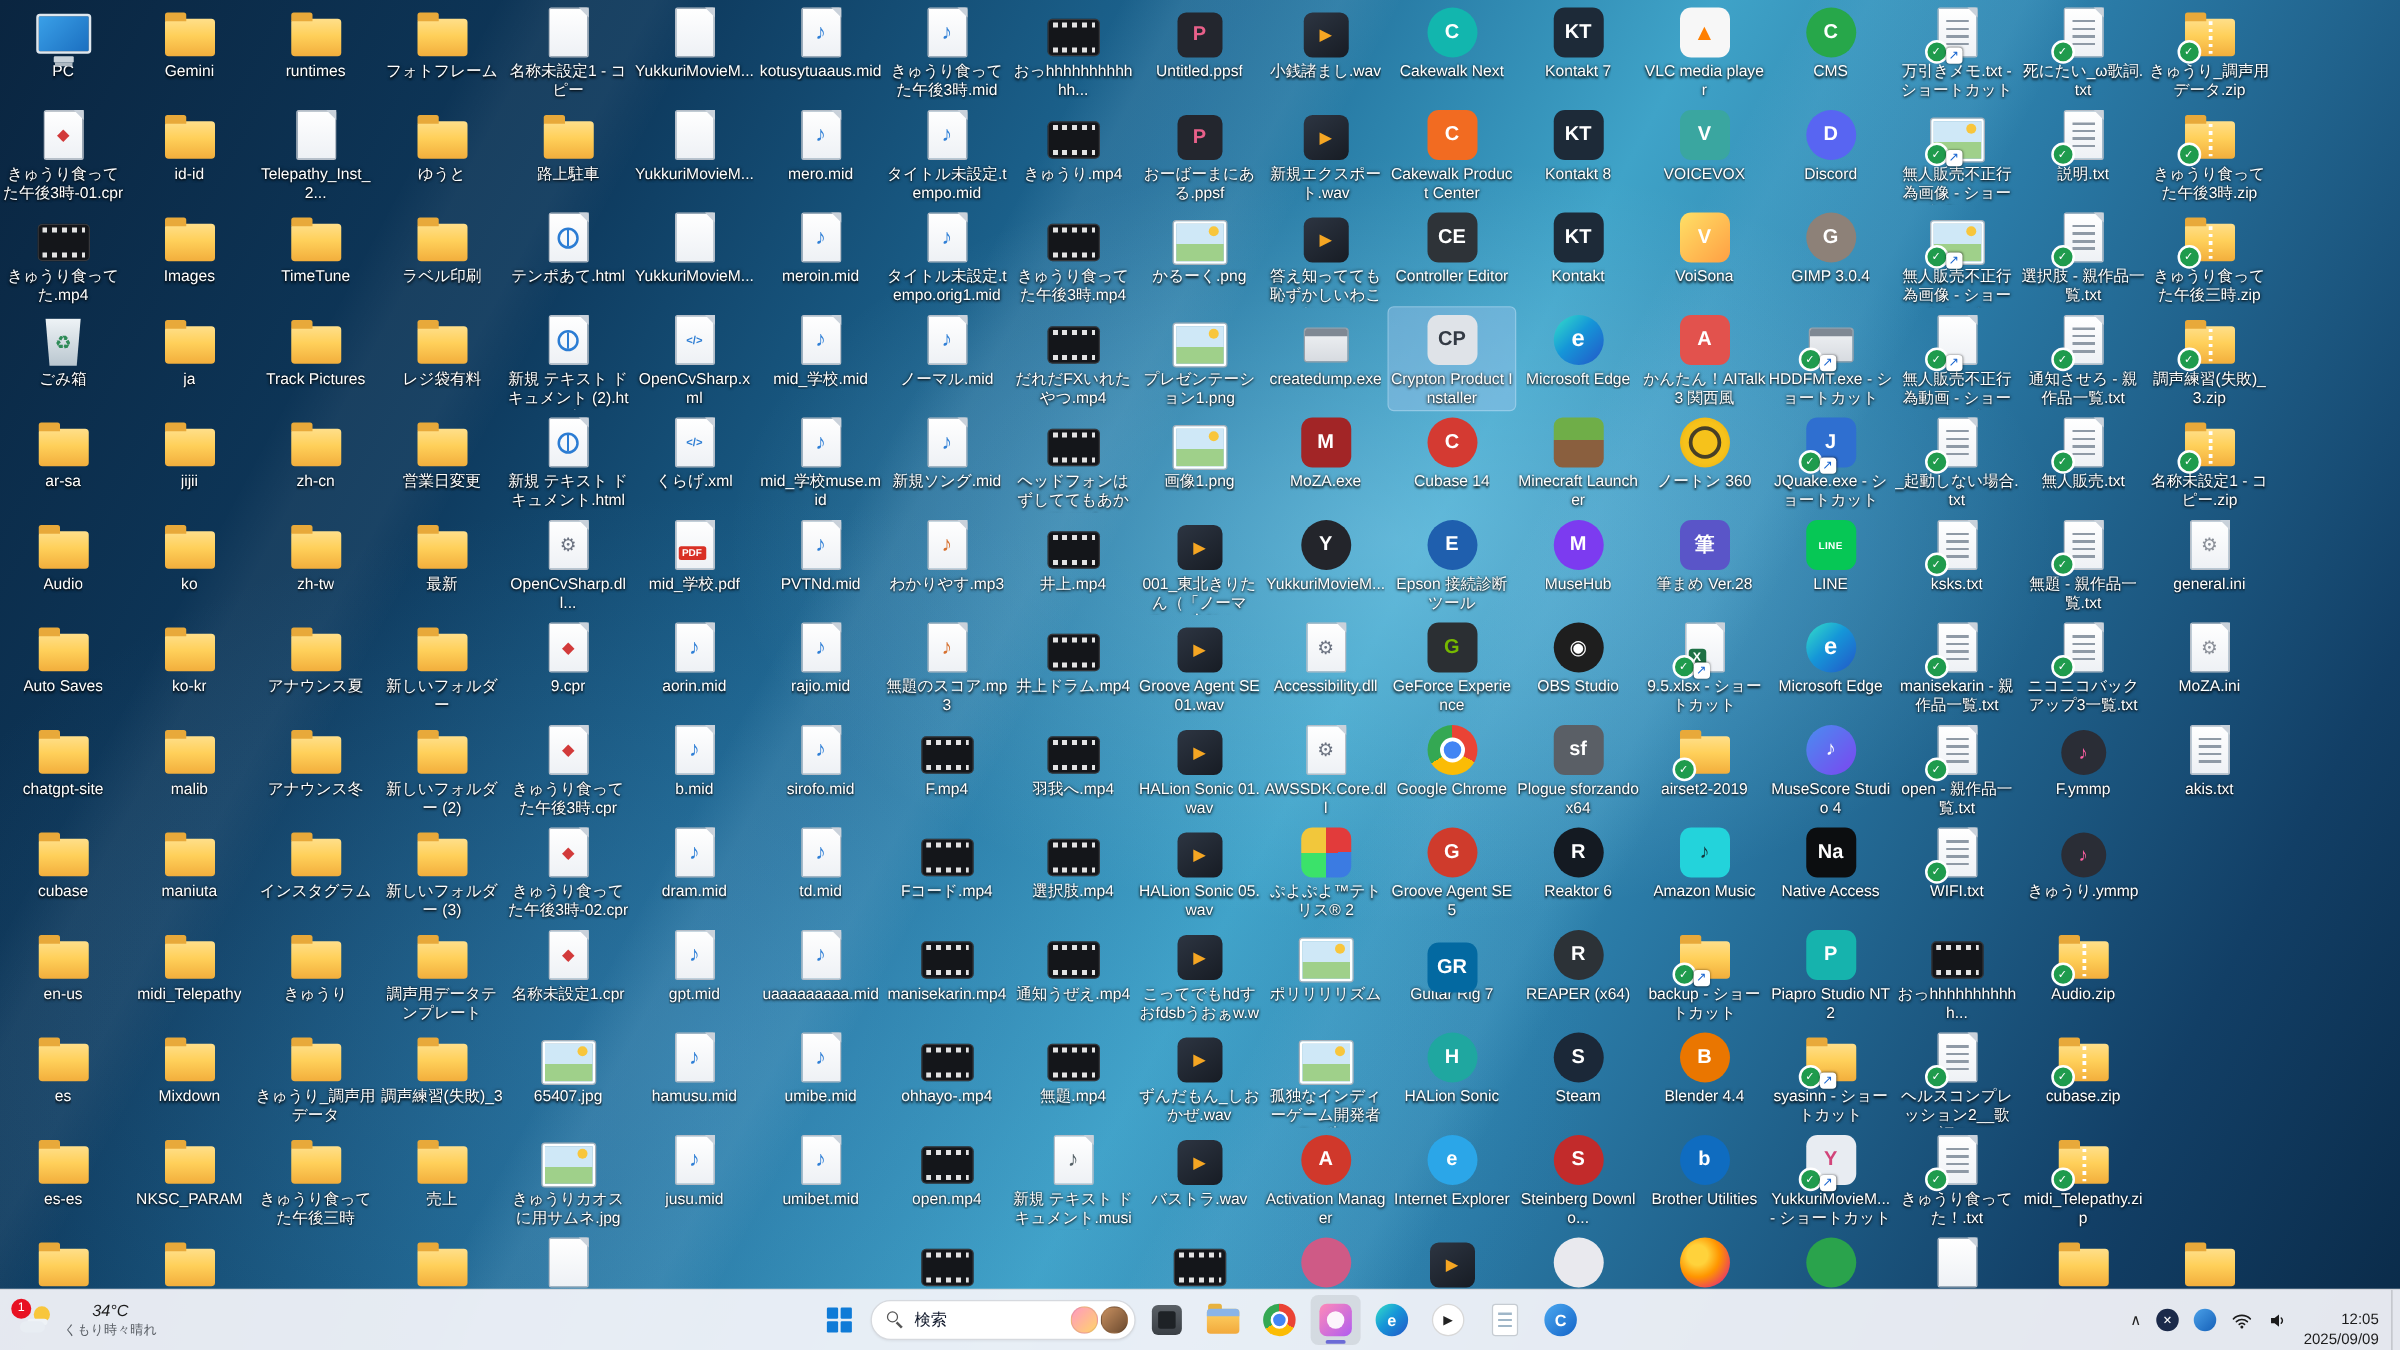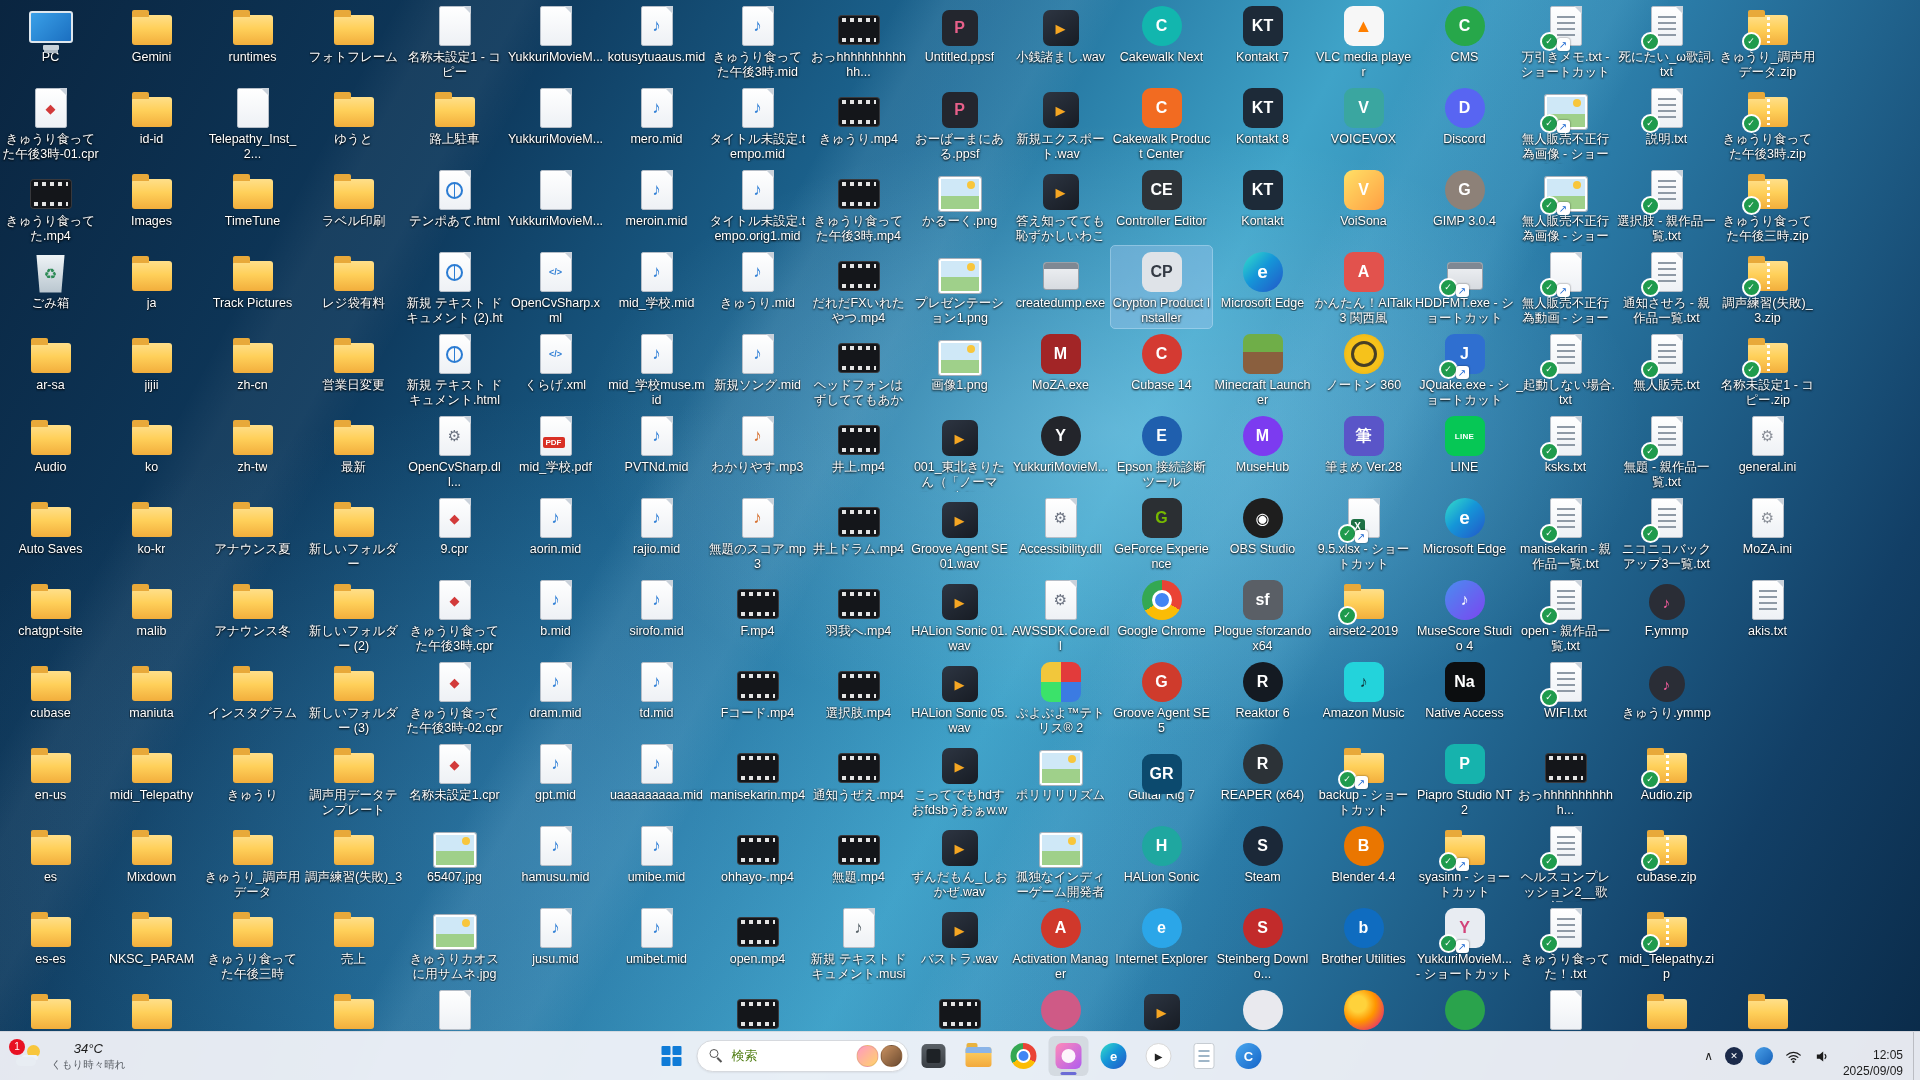--- a/index.html
+++ b/index.html
@@ -129,21 +129,21 @@
   .tb-btn{width:40px;height:40px;border-radius:6px;display:flex;align-items:center;justify-content:center;position:relative;flex:none;}
   .tb-btn.active{background:rgba(0,0,0,.08);}
   .tb-btn.active::after{content:"";position:absolute;bottom:1px;left:50%;transform:translateX(-50%);width:16px;height:3px;border-radius:2px;background:#6b6bd6;}
   .tb-start-logo{width:20px;height:20px;display:grid;grid-template-columns:1fr 1fr;grid-template-rows:1fr 1fr;gap:2px;}
   .tb-start-logo span{background:#0f7bd7;border-radius:1px;}
   .search{height:32px;width:212px;background:#fff;border:1px solid #d6d9de;border-radius:17px;display:flex;align-items:center;
     padding:0 5px 0 12px;gap:8px;box-shadow:0 1px 2px rgba(0,0,0,.06);box-sizing:border-box;}
   .s-ic{width:14px;height:14px;position:relative;flex:none;}
   .s-ic::before{content:"";position:absolute;width:9px;height:9px;border:1.6px solid #555;border-radius:50%;top:0;left:0;box-sizing:border-box;}
   .s-ic::after{content:"";position:absolute;width:6px;height:1.6px;background:#555;transform:rotate(45deg);bottom:2px;right:1px;}
-  .search-text{color:#4d7c0f;font-size:13px;flex:1;}
+  .search-text{color:#0f172a;font-size:13px;flex:1;}
   .s-img{width:22px;height:22px;border-radius:50%;flex:none;border:1px solid rgba(0,0,0,.08);box-sizing:border-box;}
   .s-img.a{background:linear-gradient(135deg,#ff9ac0,#ffd36b);margin-right:-6px;z-index:1;}
   .s-img.b{background:linear-gradient(135deg,#c89060,#6b4a2f);}
   .tb-darkwin{width:24px;height:24px;border-radius:5px;background:linear-gradient(180deg,#5a6066,#3a3f45);position:relative;}
   .tb-darkwin::after{content:"";position:absolute;inset:5px;background:#1e2226;border-radius:2px;}
   .tb-explorer{width:26px;height:20px;background:linear-gradient(180deg,#ffd567,#f2a93c);border-radius:3px;position:relative;margin-top:2px;}
   .tb-explorer::before{content:"";position:absolute;top:-4px;left:1px;width:11px;height:5px;background:#e8b23f;border-radius:2px 2px 0 0;}
   .tb-explorer::after{content:"";position:absolute;top:0;left:0;right:0;height:6px;background:#8ab4e8;border-radius:3px 3px 0 0;}
   .tb-chrome{width:26px;height:26px;border-radius:50%;background:conic-gradient(#ea4335 0 33%,#fbbc05 33% 66%,#34a853 66% 100%);
     display:flex;align-items:center;justify-content:center;}
@@ -572,21 +572,21 @@
     <div class="cell">
       <div class="ic">
         <div class="i-mid"></div>
       </div>
       <div class="label">mid_学校.mid</div>
     </div>
     <div class="cell">
       <div class="ic">
         <div class="i-mid"></div>
       </div>
-      <div class="label">きゅうり.mid</div>
+      <div class="label">ノーマル.mid</div>
     </div>
     <div class="cell">
       <div class="ic">
         <div class="i-mp4"></div>
       </div>
       <div class="label">だれだFXいれたやつ.mp4</div>
     </div>
     <div class="cell">
       <div class="ic">
         <div class="i-img"></div>
@@ -1293,21 +1293,21 @@
       <div class="label">こってでもhdすおfdsbうおぁw.wav</div>
     </div>
     <div class="cell">
       <div class="ic">
         <div class="i-img"></div>
       </div>
       <div class="label">ポリリリリズム</div>
     </div>
     <div class="cell">
       <div class="ic">
-        <div class="i-app" style="background: #0c4a6e; margin-top: 20px;">
+        <div class="i-app" style="background: #0369a1; margin-top: 20px;">
           <span>GR</span>
         </div>
       </div>
       <div class="label">Guitar Rig 7</div>
     </div>
     <div class="cell">
       <div class="ic">
         <div class="i-app rnd" style="background: rgb(44, 50, 55);">
           <span>R</span>
         </div>

